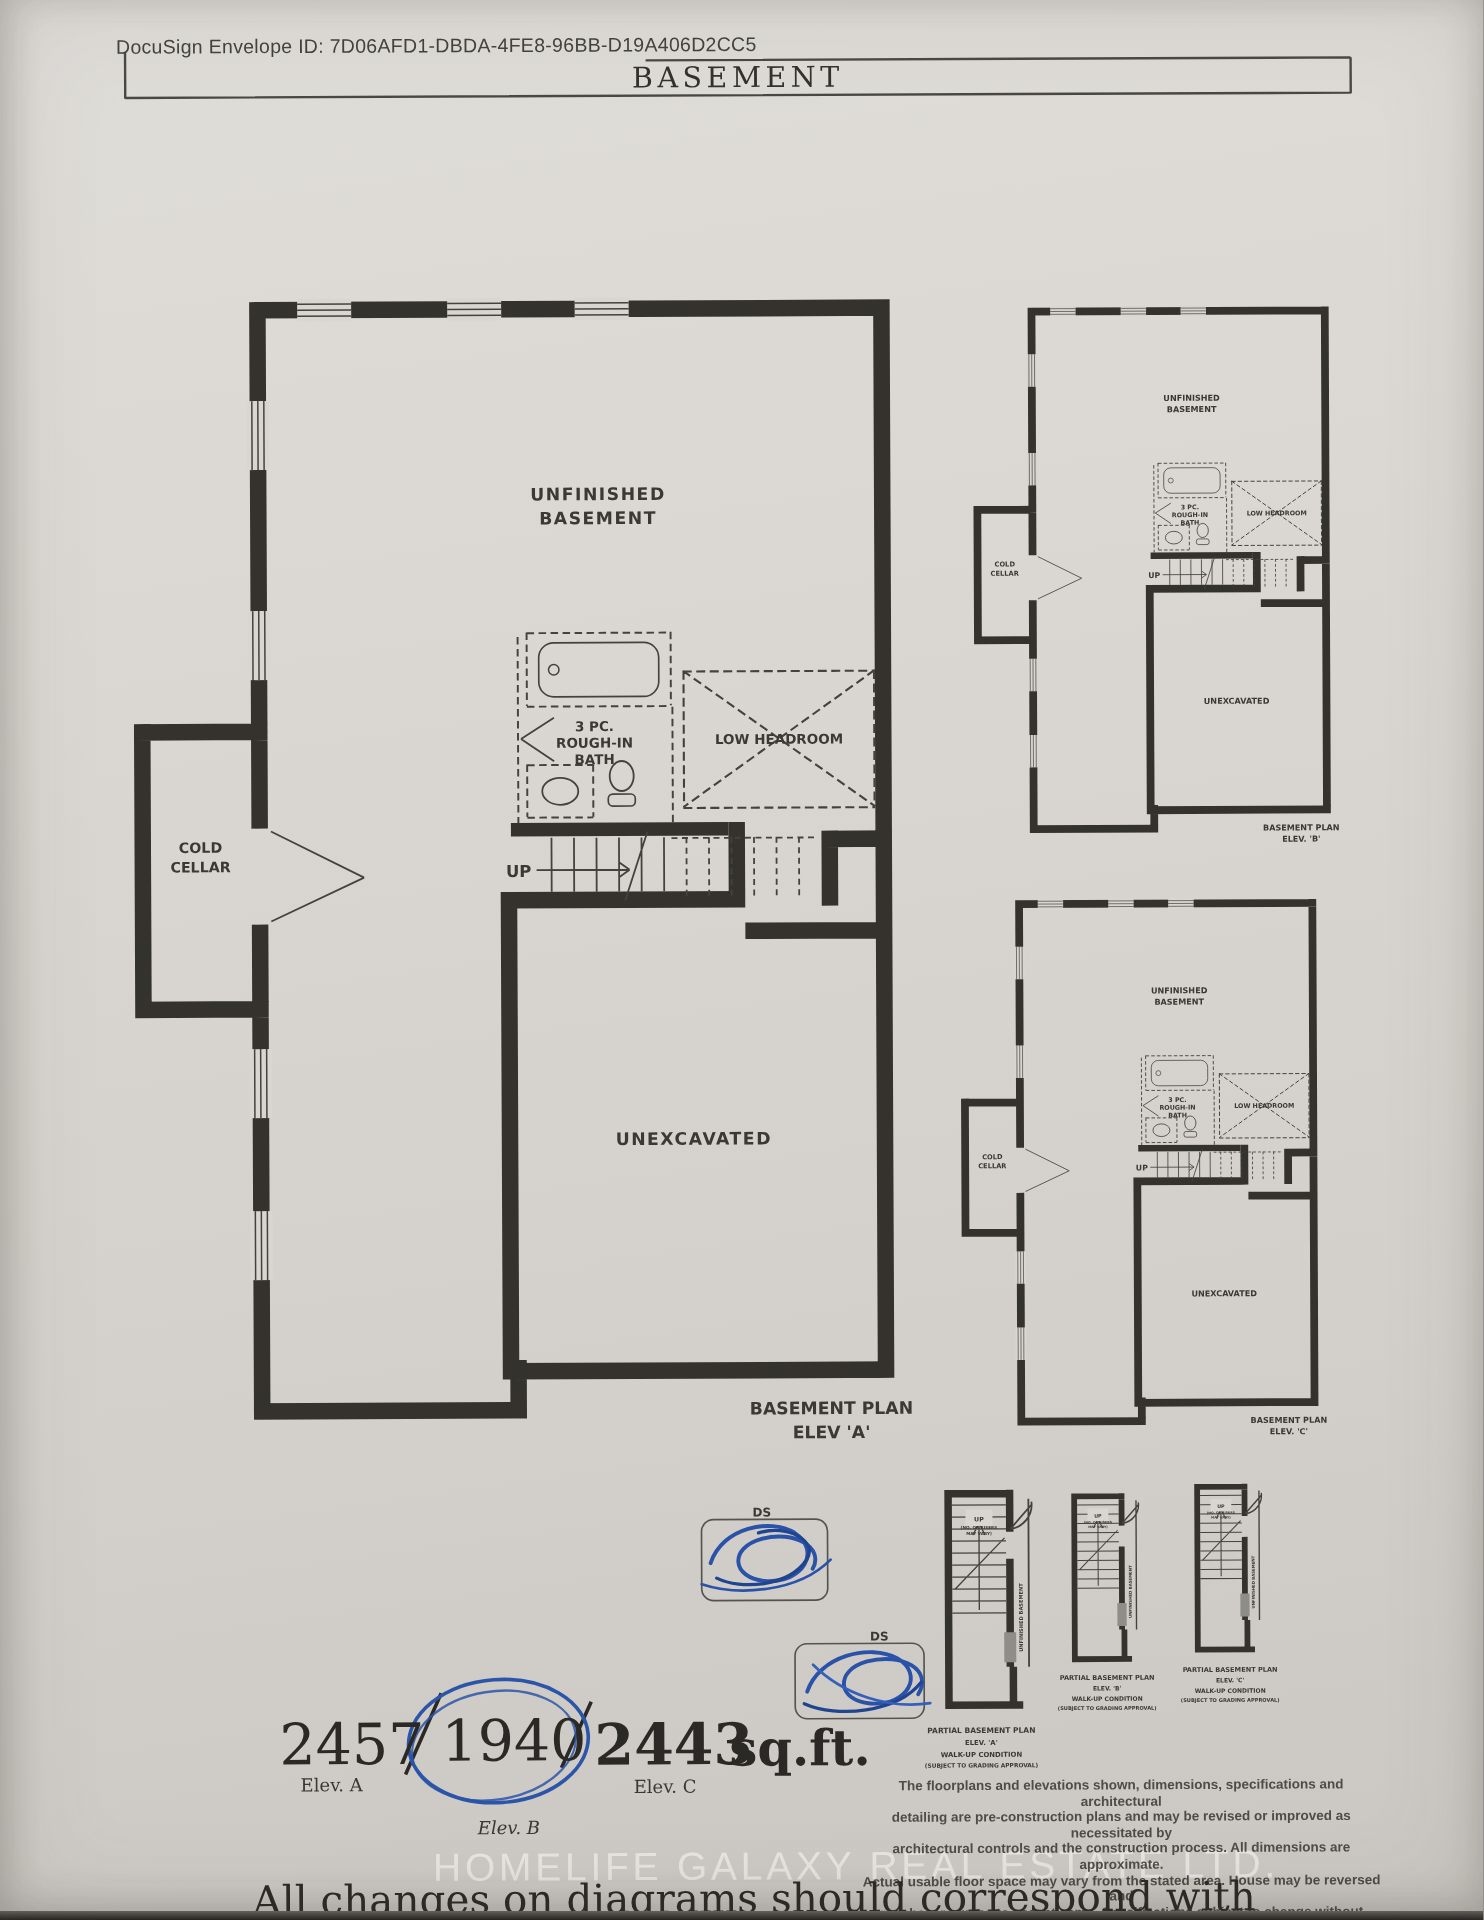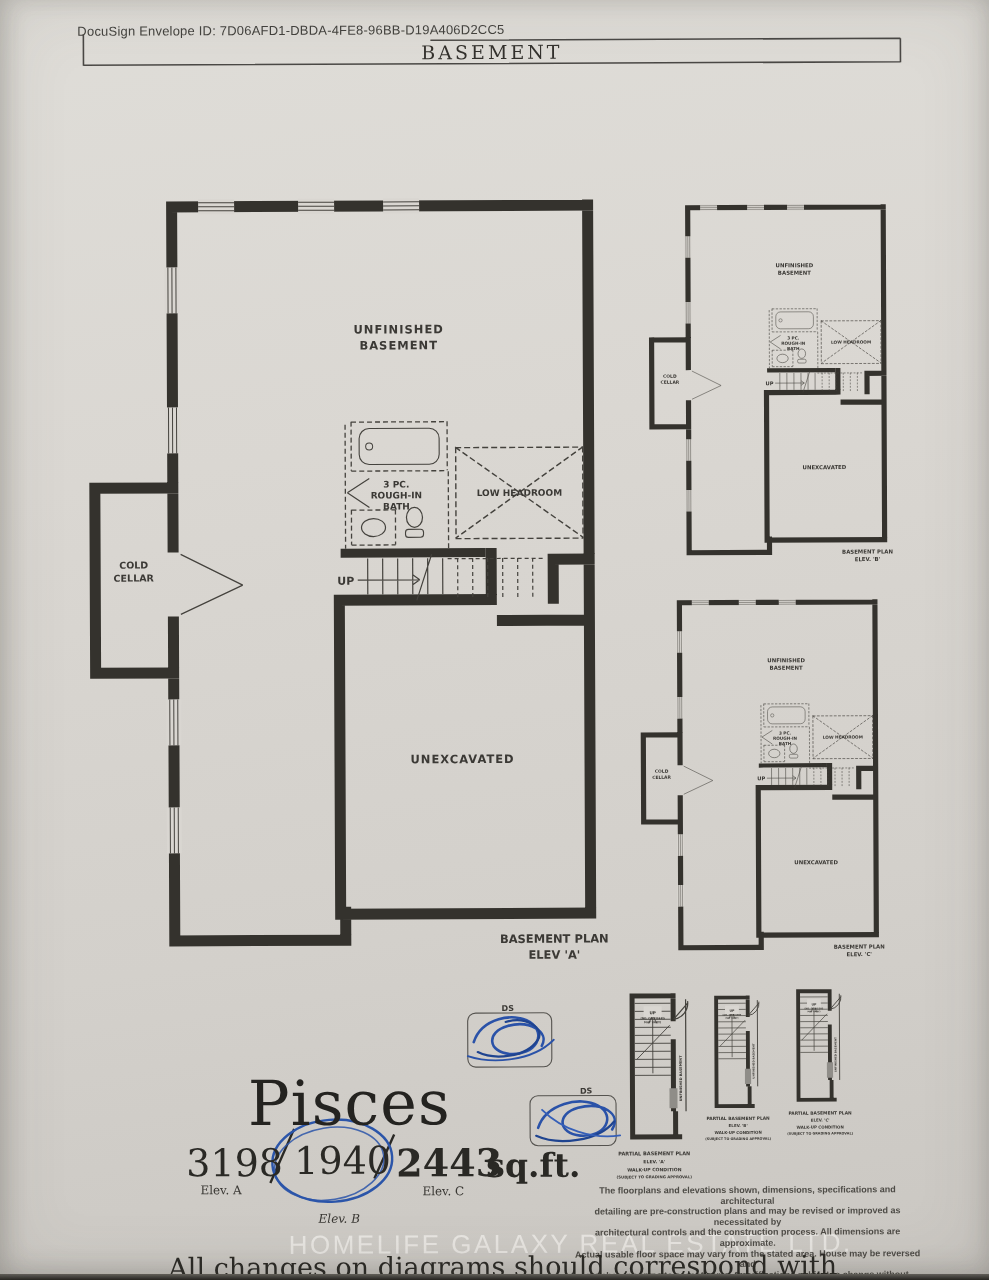--- a/index.html
+++ b/index.html
@@ -227,22 +227,21 @@
       <rect x="528" y="1096" width="86" height="50" rx="8" stroke="#55534f" stroke-width="1.1" fill="none"></rect>
       <text x="578" y="1094" font-size="8" fill="#3a3936">DS</text>
       <g stroke-linecap="round" fill="none">
         <path d="M536,1128 C544,1104 578,1096 596,1106 C614,1116 604,1138 578,1136 C556,1134 554,1114 576,1108 C600,1102 620,1114 610,1130" stroke="#2a52a8" stroke-width="2.6"></path>
         <path d="M534,1136 C556,1146 596,1142 612,1122" stroke="#1f4490" stroke-width="2.2"></path>
         <path d="M540,1110 C560,1130 590,1140 618,1136" stroke="#355fb8" stroke-width="1.8"></path>
       </g>
     </g>
   </svg>
 
-  <div class="pisces">Pisces</div>
-  <span class="num" style="left:184px;top:1140px;">3198</span>
+  <span class="num" style="left:184px;top:1140px;">2457</span>
   <span class="num" style="left:292px;top:1138px;">1940</span>
   <span class="num" style="left:394px;top:1140px;font-weight:bold;">2443</span>
   <span class="unit" style="left:484px;top:1146px;font-weight:bold;">sq.ft.</span>
   <span class="elev" style="left:198px;top:1182px;">Elev. A</span>
   <span class="elev" style="left:316px;top:1211px;font-style:italic;">Elev. B</span>
   <span class="elev" style="left:420px;top:1184px;text-align:right;">Elev. C</span>
 
   <div class="watermark">HOMELIFE GALAXY REAL ESTATE LTD.</div>
   <div class="disclaimer">
     <div>The floorplans and elevations shown, dimensions, specifications and architectural</div>

